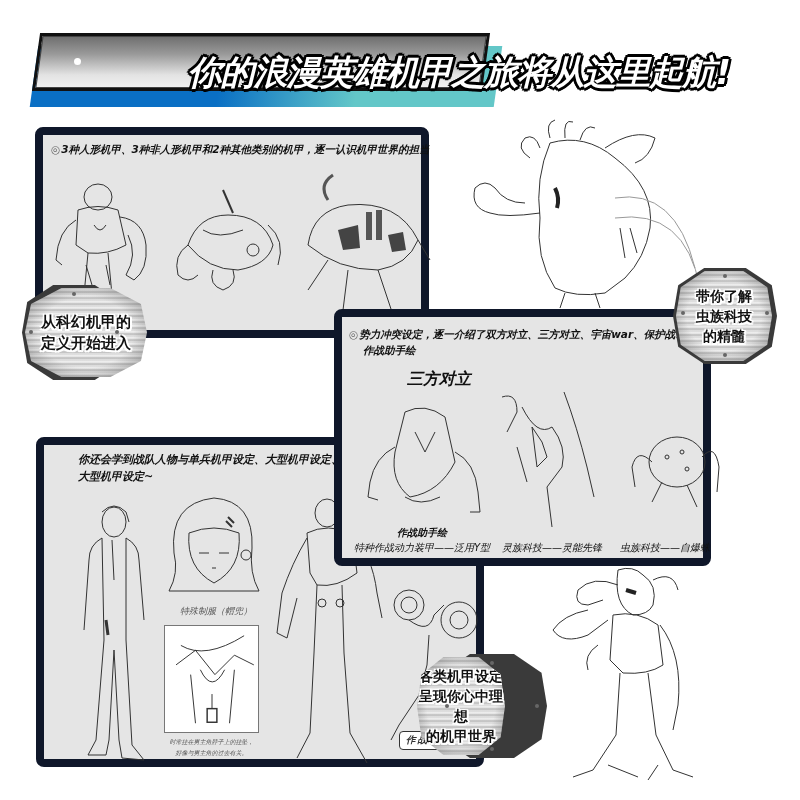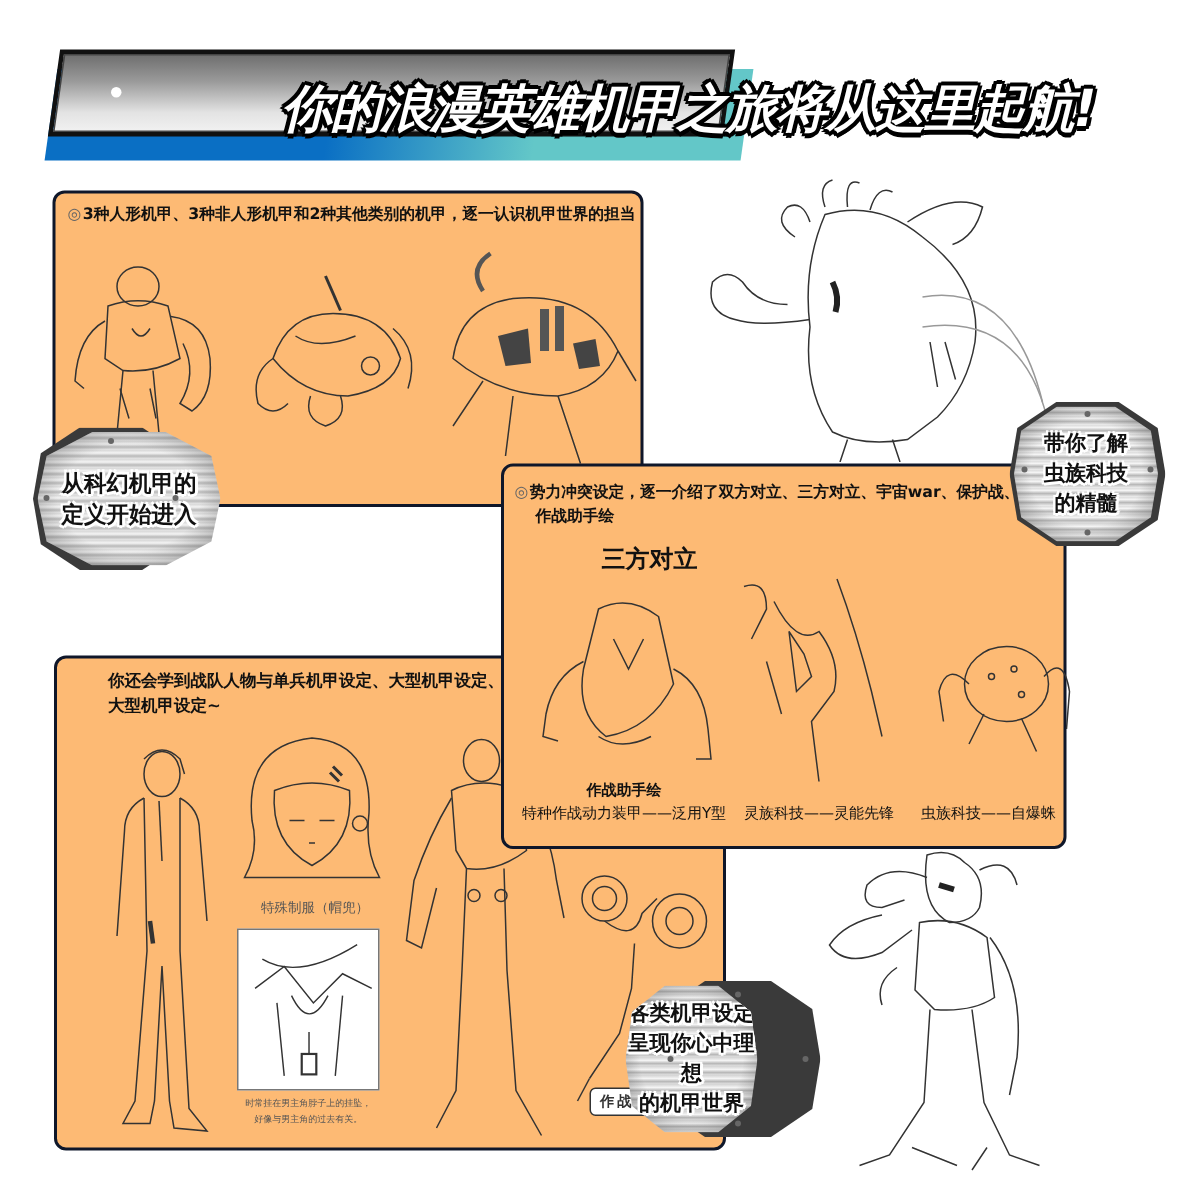--- a/index.html
+++ b/index.html
@@ -25,22 +25,22 @@
     position: absolute; left: 70px; top: 50px; width: 660px; text-align: right;
     font-family: "DejaVu Sans", sans-serif; font-weight: bold; font-size: 34px; letter-spacing: -1px;
     color: #fff; font-style: italic;
     text-shadow:
       -2px -2px 0 #000, 2px -2px 0 #000, -2px 2px 0 #000, 2px 2px 0 #000,
       0 3px 0 #000, 3px 0 0 #000, -3px 0 0 #000, 0 -3px 0 #000;
   }
 
   
   .panel {
-    position: absolute; background: #fdba74;
-    border: 2px solid #0f172a; border-radius: 8px;
+    position: absolute; background: #e5e5e5;
+    border: 8px solid #0f172a; border-radius: 8px; font-style: italic;
   }
   .panel-caption {
     position: absolute; font-size: 10.5px; font-weight: bold; line-height: 16px; color: #111;
     white-space: nowrap;
   }
   .caption-mark { color: #666; font-weight: normal; margin-right: 1px; }
 
   .sketch { position: absolute; }
   .sketch svg { width: 100%; height: 100%; display: block; }
   .label { position: absolute; font-size: 10px; font-weight: bold; color: #111; white-space: nowrap; text-align: center; }

